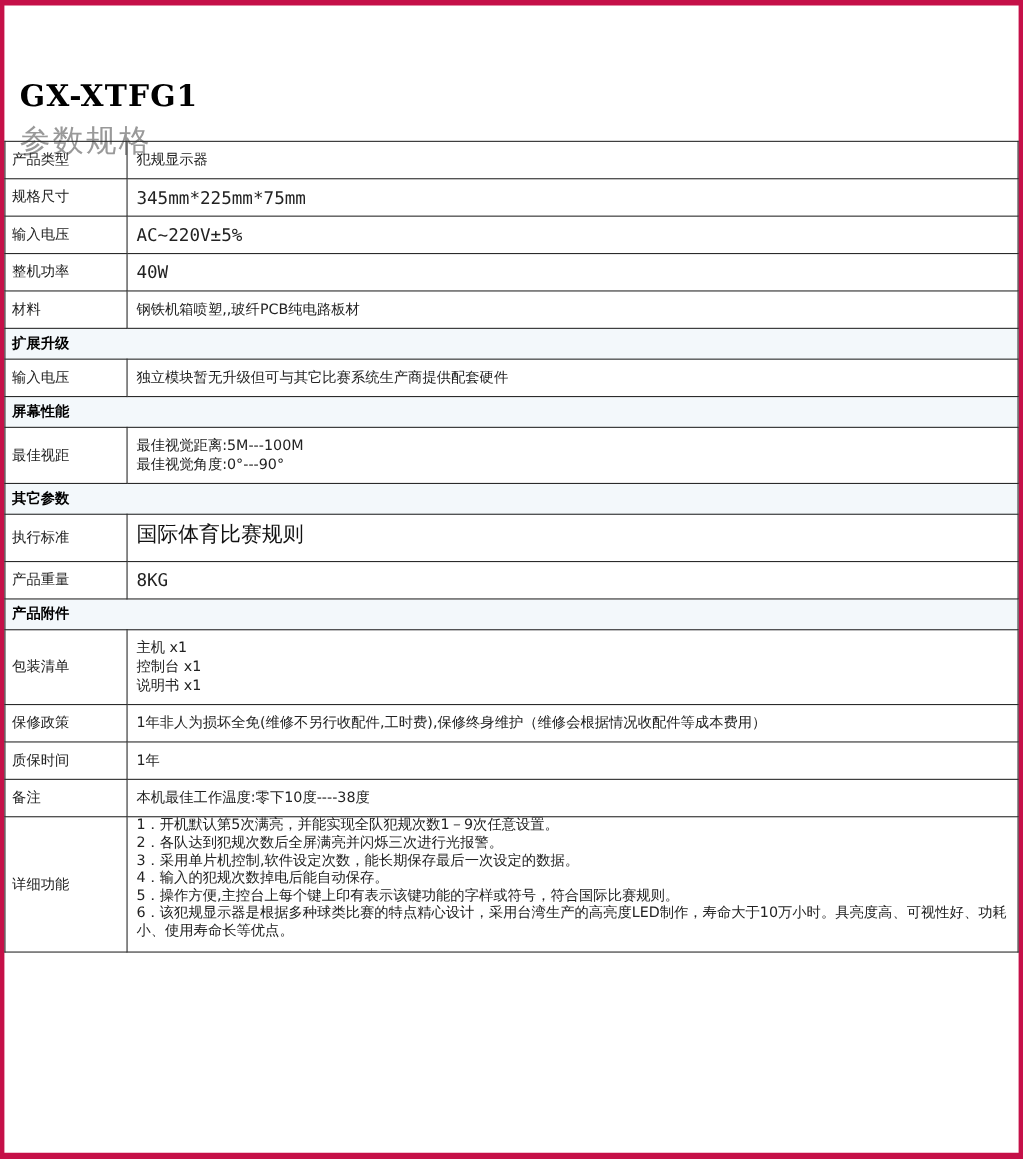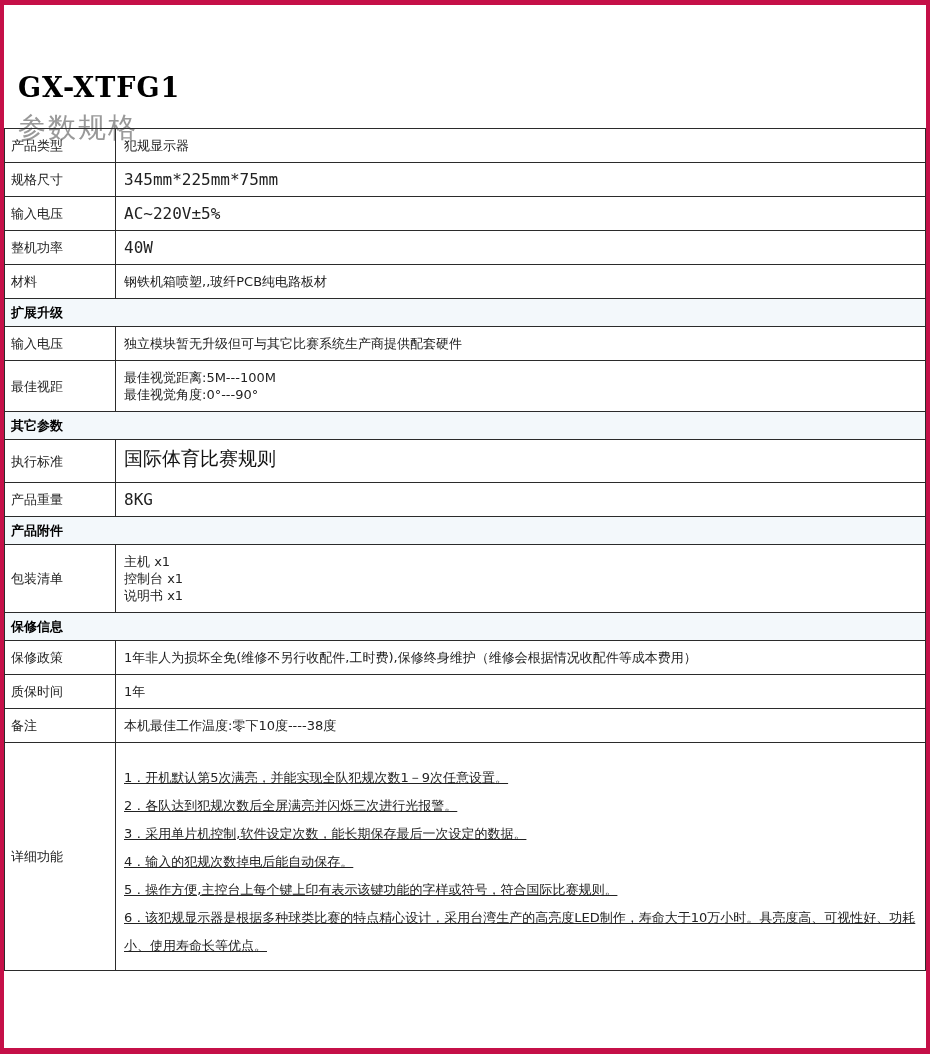--- a/index.html
+++ b/index.html
@@ -84,22 +84,22 @@
     font-family:"DejaVu Sans Mono","Liberation Mono",monospace;
     font-size:16px;
   }
   td.value-cell.large{
     font-size:19px;
     line-height:23px;
     padding-top:7px;padding-bottom:12px;
     color:#111;
   }
   td.value-cell.detail{
-    line-height:28px;
-    padding-top:21px;padding-bottom:10px;text-decoration:underline;
+    line-height:16px;
+    padding-top:0;padding-bottom:10px;
   }
   .bottom-spacer{flex:1 1 auto;}
 </style>
 </head>
 <body>
 
 <div class="page">
   <div class="page-header">
     <div class="page-title">GX-XTFG1</div>
     <div class="page-subtitle">参数规格</div>
@@ -128,20 +128,23 @@
           <td class="value-cell">钢铁机箱喷塑,,玻纤PCB纯电路板材</td>
         </tr>
         <tr>
           <td colspan="2" class="section-cell">扩展升级</td>
         </tr>
         <tr>
           <td class="label-cell">输入电压</td>
           <td class="value-cell">独立模块暂无升级但可与其它比赛系统生产商提供配套硬件</td>
         </tr>
         <tr>
+          <td colspan="2" class="section-cell">屏幕性能</td>
+        </tr>
+        <tr>
           <td class="label-cell">最佳视距</td>
           <td class="value-cell">最佳视觉距离:5M---100M
 最佳视觉角度:0°---90°</td>
         </tr>
         <tr>
           <td colspan="2" class="section-cell">其它参数</td>
         </tr>
         <tr>
           <td class="label-cell">执行标准</td>
           <td class="value-cell large">国际体育比赛规则</td>
@@ -151,23 +154,20 @@
           <td class="value-cell mono">8KG</td>
         </tr>
         <tr>
           <td colspan="2" class="section-cell">产品附件</td>
         </tr>
         <tr>
           <td class="label-cell">包装清单</td>
           <td class="value-cell">主机 x1
 控制台 x1
 说明书 x1</td>
-        </tr>
-        <tr>
-          <td colspan="2" class="section-cell">保修信息</td>
         </tr>
         <tr>
           <td class="label-cell">保修政策</td>
           <td class="value-cell">1年非人为损坏全免(维修不另行收配件,工时费),保修终身维护（维修会根据情况收配件等成本费用）</td>
         </tr>
         <tr>
           <td class="label-cell">质保时间</td>
           <td class="value-cell">1年</td>
         </tr>
         <tr>

